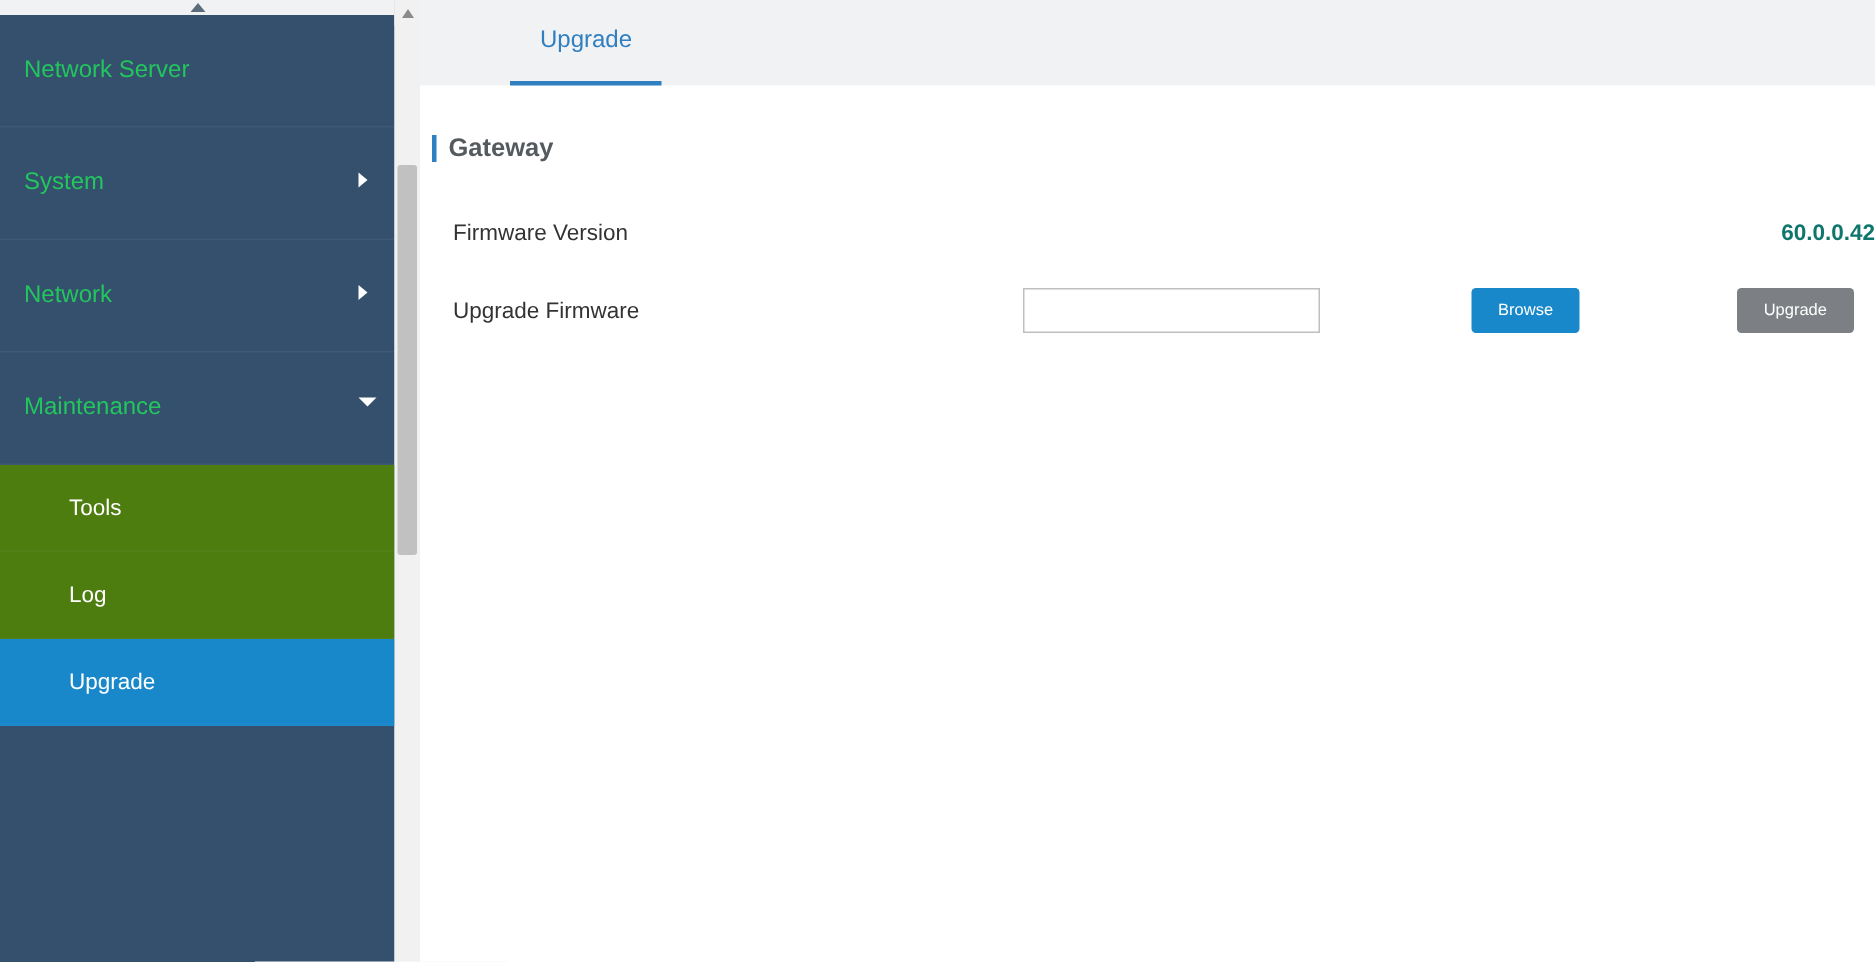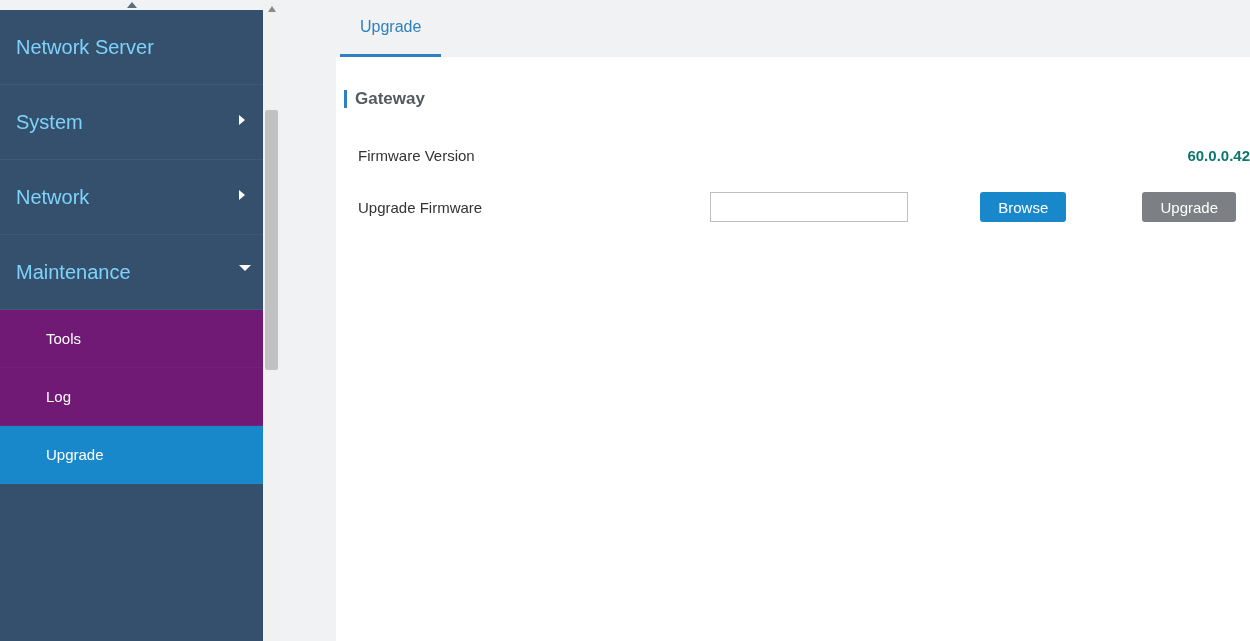--- a/index.html
+++ b/index.html
@@ -26,28 +26,28 @@
       justify-content: center;
       background: #f1f2f3;
     }
     .scroll-up svg { width: 10px; height: 6px; }
     .nav-item {
       display: flex;
       align-items: center;
       justify-content: space-between;
       height: 75px;
       padding: 0 16px;
-      color: #7dd3fc;
-      font-size: 20px;
+      color: #22c55e;
+      font-size: 16px;
       border-bottom: 1px solid rgba(255,255,255,0.05);
       cursor: pointer;
     }
     .nav-item .arrow { width: 8px; height: 14px; }
     .subnav {
-      background: #701a75;
+      background: #4d7c0f;
     }
     .subnav-item {
       display: flex;
       align-items: center;
       height: 58px;
       padding-left: 46px;
       color: #ffffff;
       font-size: 15px;
       border-bottom: 1px solid rgba(255,255,255,0.03);
       cursor: pointer;
@@ -88,21 +88,20 @@
     }
     .tab {
       color: #2f7fc1;
       font-size: 16px;
       padding: 18px 20px;
       border-bottom: 3px solid #2f7fc1;
       cursor: pointer;
     }
     .content {
       background: #ffffff;
-      margin-left: 56px;
       margin-right: 0;
       min-height: 584px;
       padding-top: 32px;
     }
     .section-header {
       display: flex;
       align-items: center;
       padding-left: 8px;
       margin-bottom: 38px;
     }
@@ -146,21 +145,21 @@
       background: #fff;
       margin-right: 10px;
       padding: 0 6px;
       font-size: 14px;
     }
     .btn {
       height: 30px;
       border: none;
       border-radius: 3px;
       color: #fff;
-      font-size: 15px;
+      font-size: 11px;
       padding: 0 18px;
       cursor: pointer;
       margin-right: 14px;
     }
     .btn-primary { background: #1988ca; }
     .btn-secondary { background: #7c7f83; }
     .arrow-right::after {
       content: "";
       display: block;
       width: 0; height: 0;

